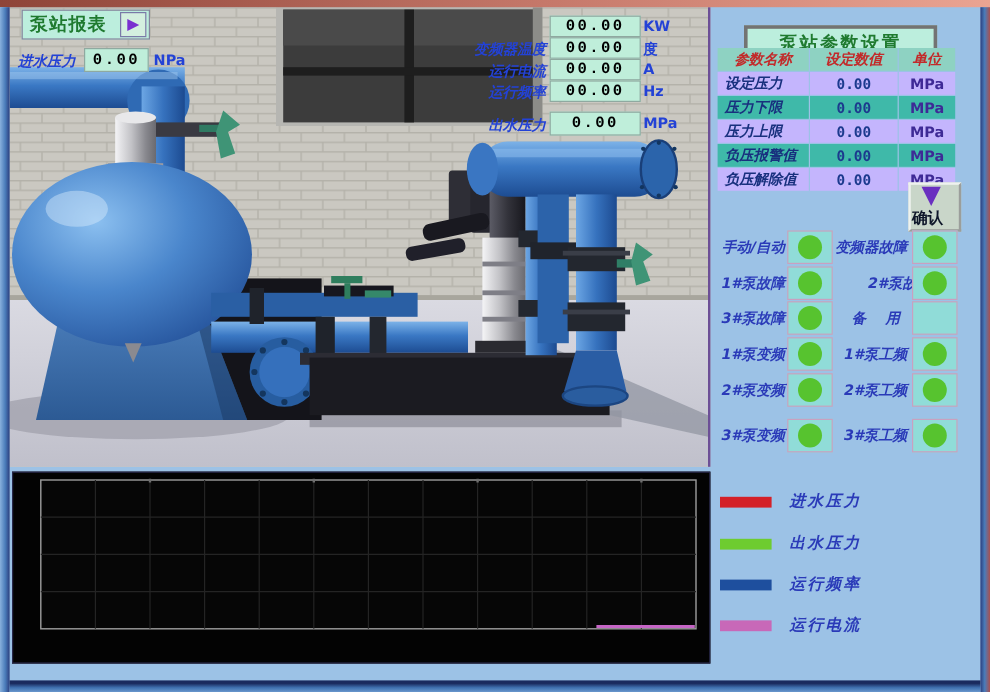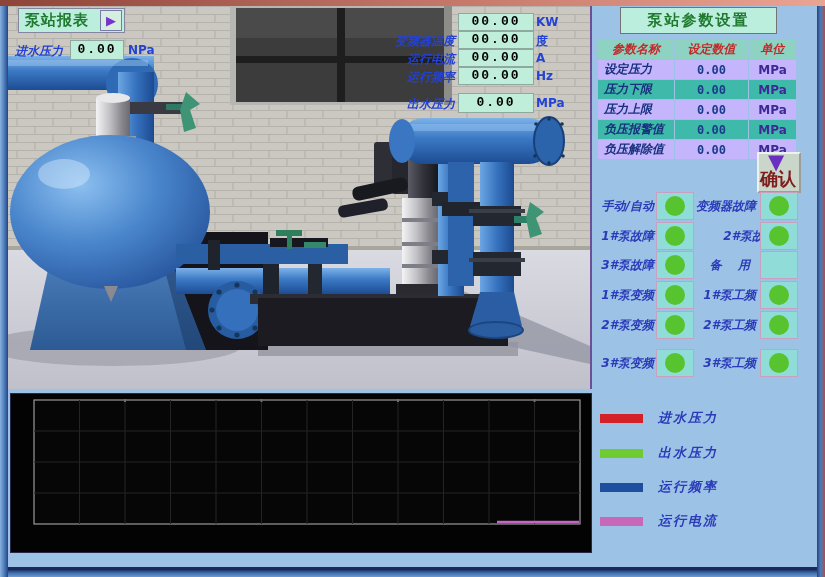--- a/index.html
+++ b/index.html
@@ -20,33 +20,33 @@
        font-family:Liberation Mono, monospace;}
   .lbl{color:#2342d6;font-weight:bold;font-style:italic;font-size:12px;white-space:nowrap;}
   .unit{color:#2342d6;font-weight:bold;font-size:12px;}
   
   .report-btn{left:10px;top:2px;width:107px;height:25px;background:#bceedd;border:1px solid #85859d;
               display:flex;align-items:center;justify-content:space-between;padding:0 2px 0 6px;box-sizing:border-box;cursor:pointer;}
   .report-btn .txt{color:#1f7a2f;font-weight:bold;font-size:15px;letter-spacing:1px;}
   .report-btn .play{width:20px;height:19px;background:#d4efdf;border:1px solid #7a7aa8;color:#7a2fd0;
                     font-size:13px;line-height:19px;text-align:center;}
   
-  .title-box{left:620px;top:7px;width:155px;height:25px;background:#bceedd;border:1px solid #737373;
+  .title-box{left:620px;top:21px;width:155px;height:25px;background:#bceedd;border:3px solid #737373;
              color:#1f7a2f;font-weight:bold;font-size:15px;letter-spacing:2px;text-align:center;line-height:25px;}
   .ptable{left:598px;top:40px;width:198px;display:grid;grid-template-columns:76px 73px 47px;
           grid-auto-rows:19px;gap:1px;background:#9cc2e6;}
   .ptable div{display:flex;align-items:center;justify-content:center;font-weight:bold;font-style:italic;font-size:12px;}
   .th{background:#8ed2c2;color:#c22a2a;}
   .r0{background:#c4b5fd;} .r1{background:#3fb9a9;}
   .c-name{color:#18307e;justify-content:flex-start !important;padding-left:6px;}
   .c-val{color:#1c3a8e;font-style:normal !important;font-family:"DejaVu Sans Mono",monospace;}
   .c-unit{color:#3e2a96;font-style:normal !important;}
   .confirm{left:757px;top:152px;width:40px;height:37px;background:#c9d6c9;border:2px outset #eef2ee;cursor:pointer;}
   .confirm .tri{position:absolute;left:9px;top:-4px;font-size:21px;color:#6a2fc0;}
-  .confirm .ctxt{position:absolute;left:1px;bottom:0px;font-size:18px;font-weight:bold;color:#7f1d1d;letter-spacing:0px;margin-top:40px;}
+  .confirm .ctxt{position:absolute;left:1px;bottom:0px;font-size:13px;font-weight:bold;color:#0f172a;letter-spacing:0px;margin-top:40px;}
   
   .st-label{position:absolute;width:70px;text-align:right;color:#2a3ab8;font-weight:bold;font-style:italic;font-size:12px;white-space:nowrap;}
   .st-box{position:absolute;width:36px;height:26px;background:#90dcd8;border:1px solid #c9a0c0;
           display:flex;align-items:center;justify-content:center;}
   .dot{width:20px;height:20px;border-radius:50%;background:#57c32f;}
   .dot.off{visibility:hidden;}
   
   .chart{left:10px;top:393px;width:580px;height:158px;background:#030303;border:1px solid #28284a;}
   
   .lg-bar{position:absolute;width:43px;height:9px;}

